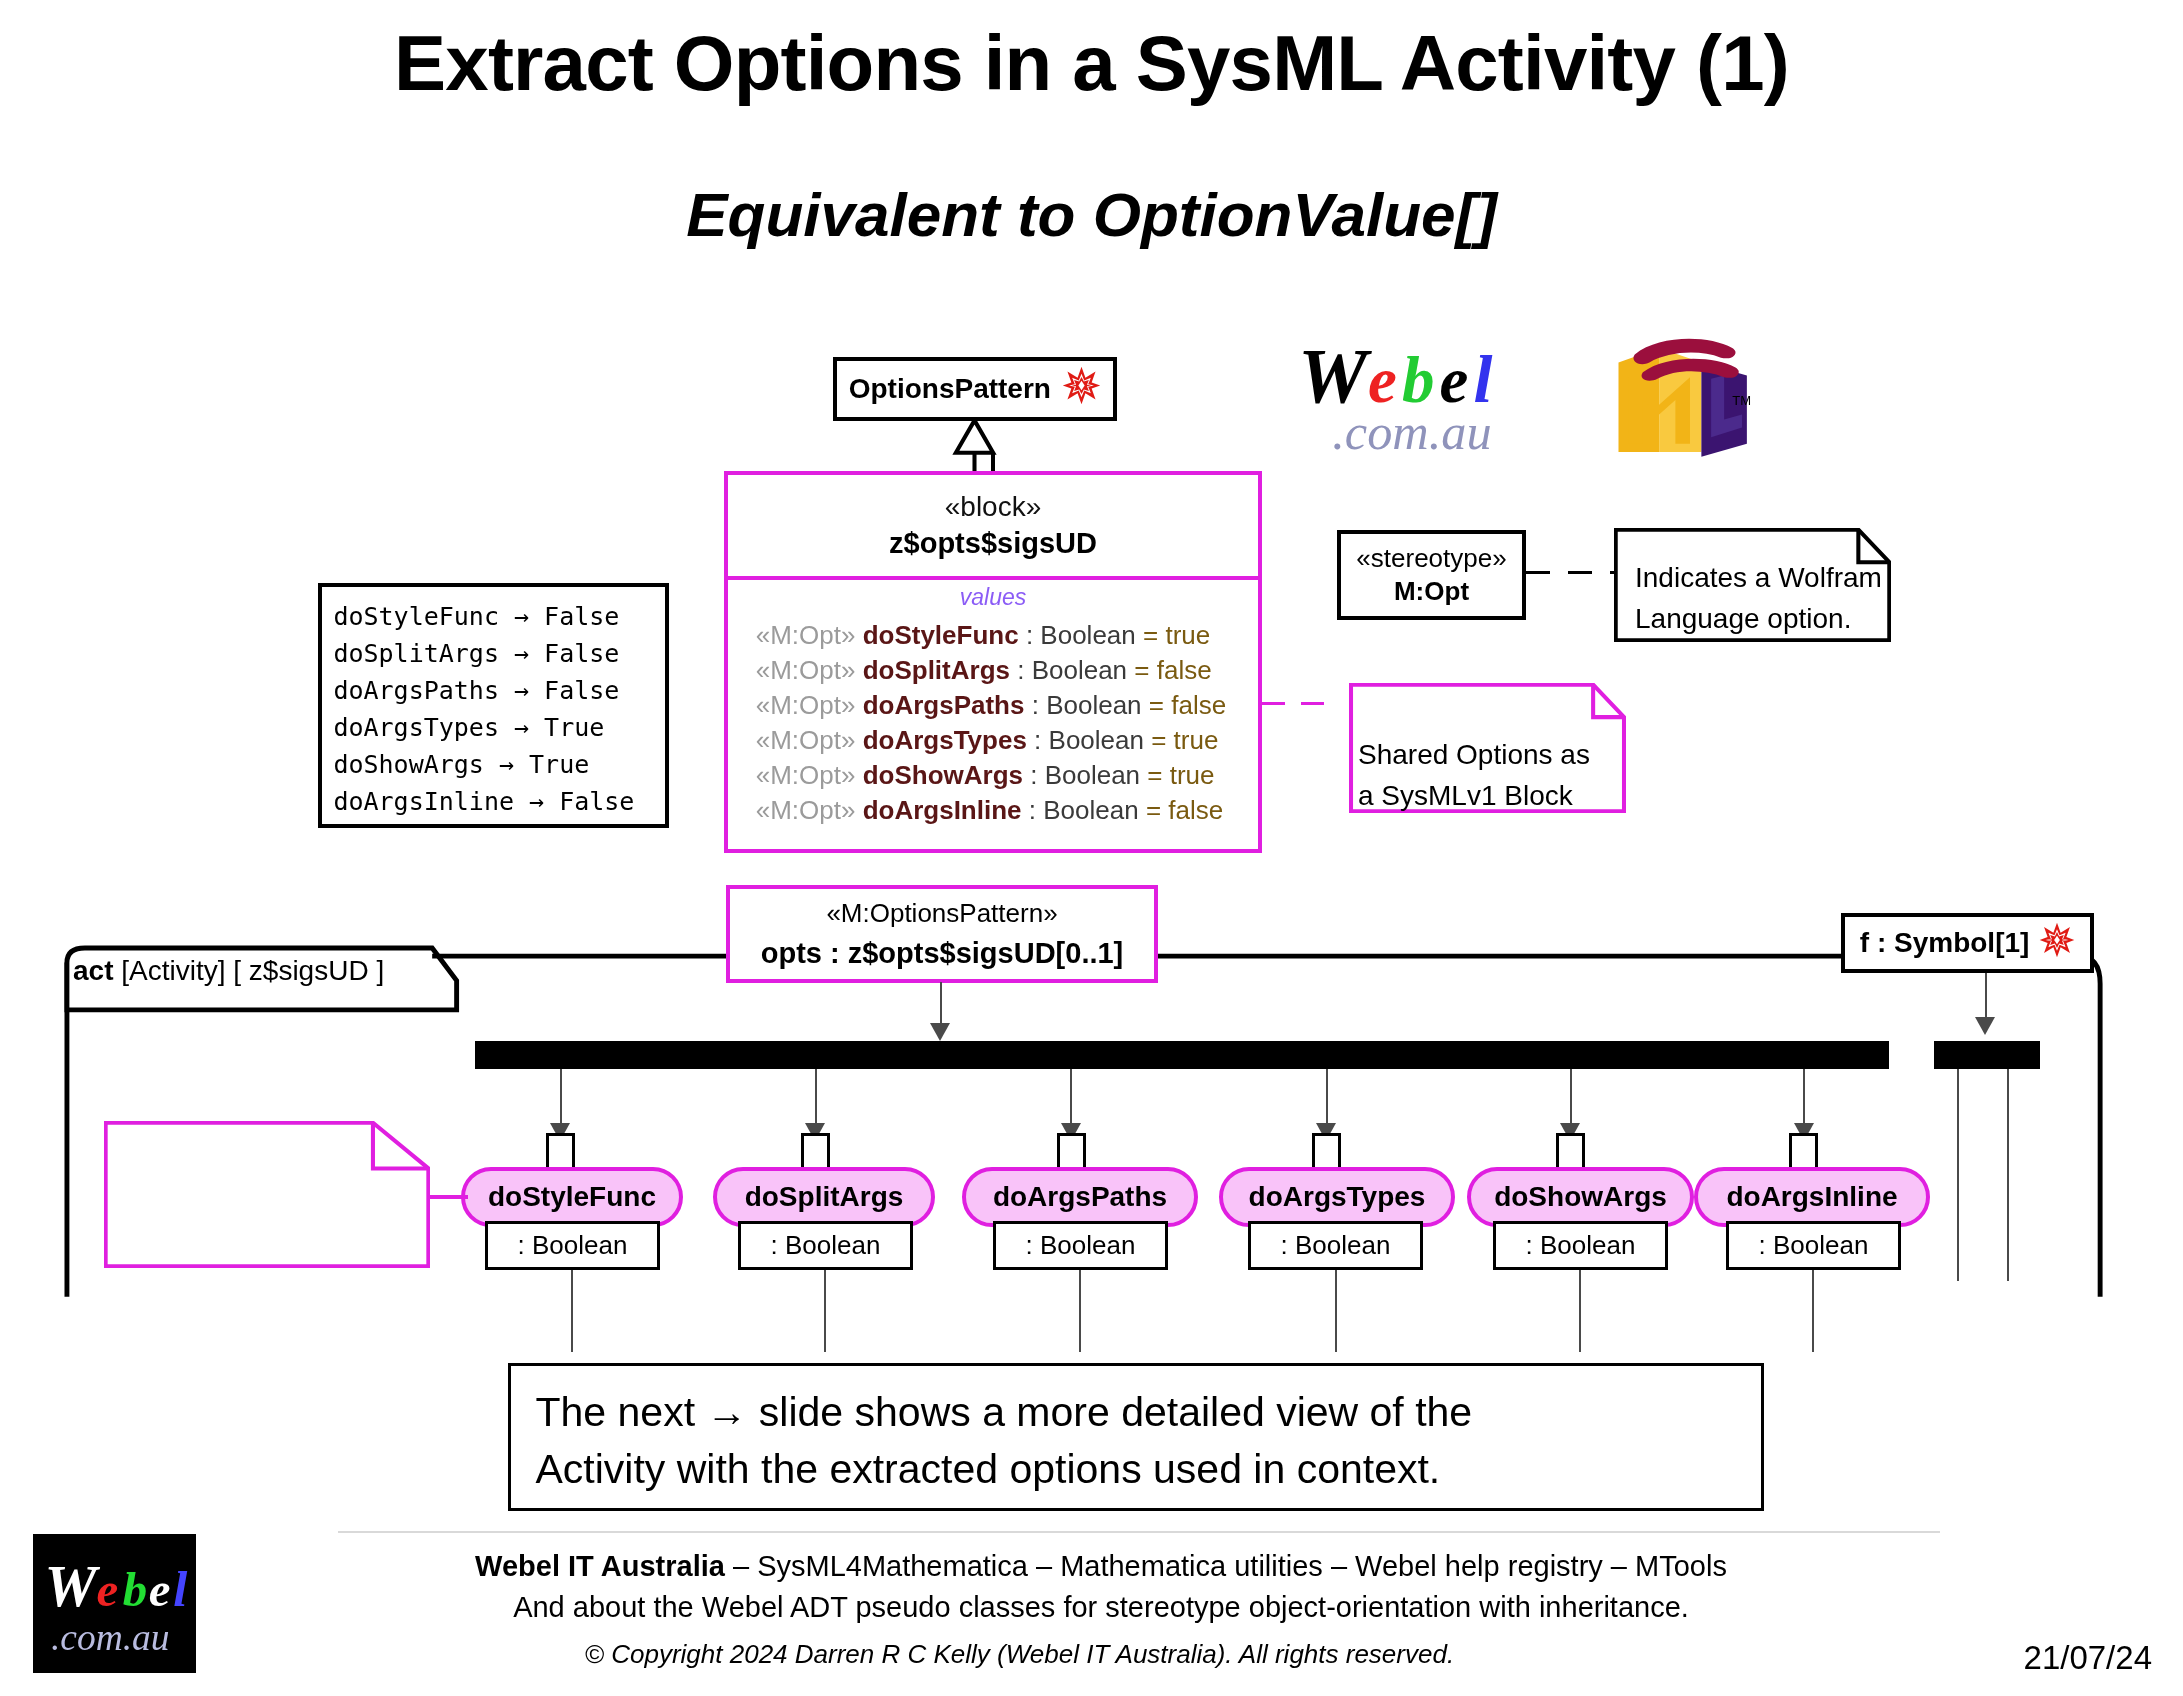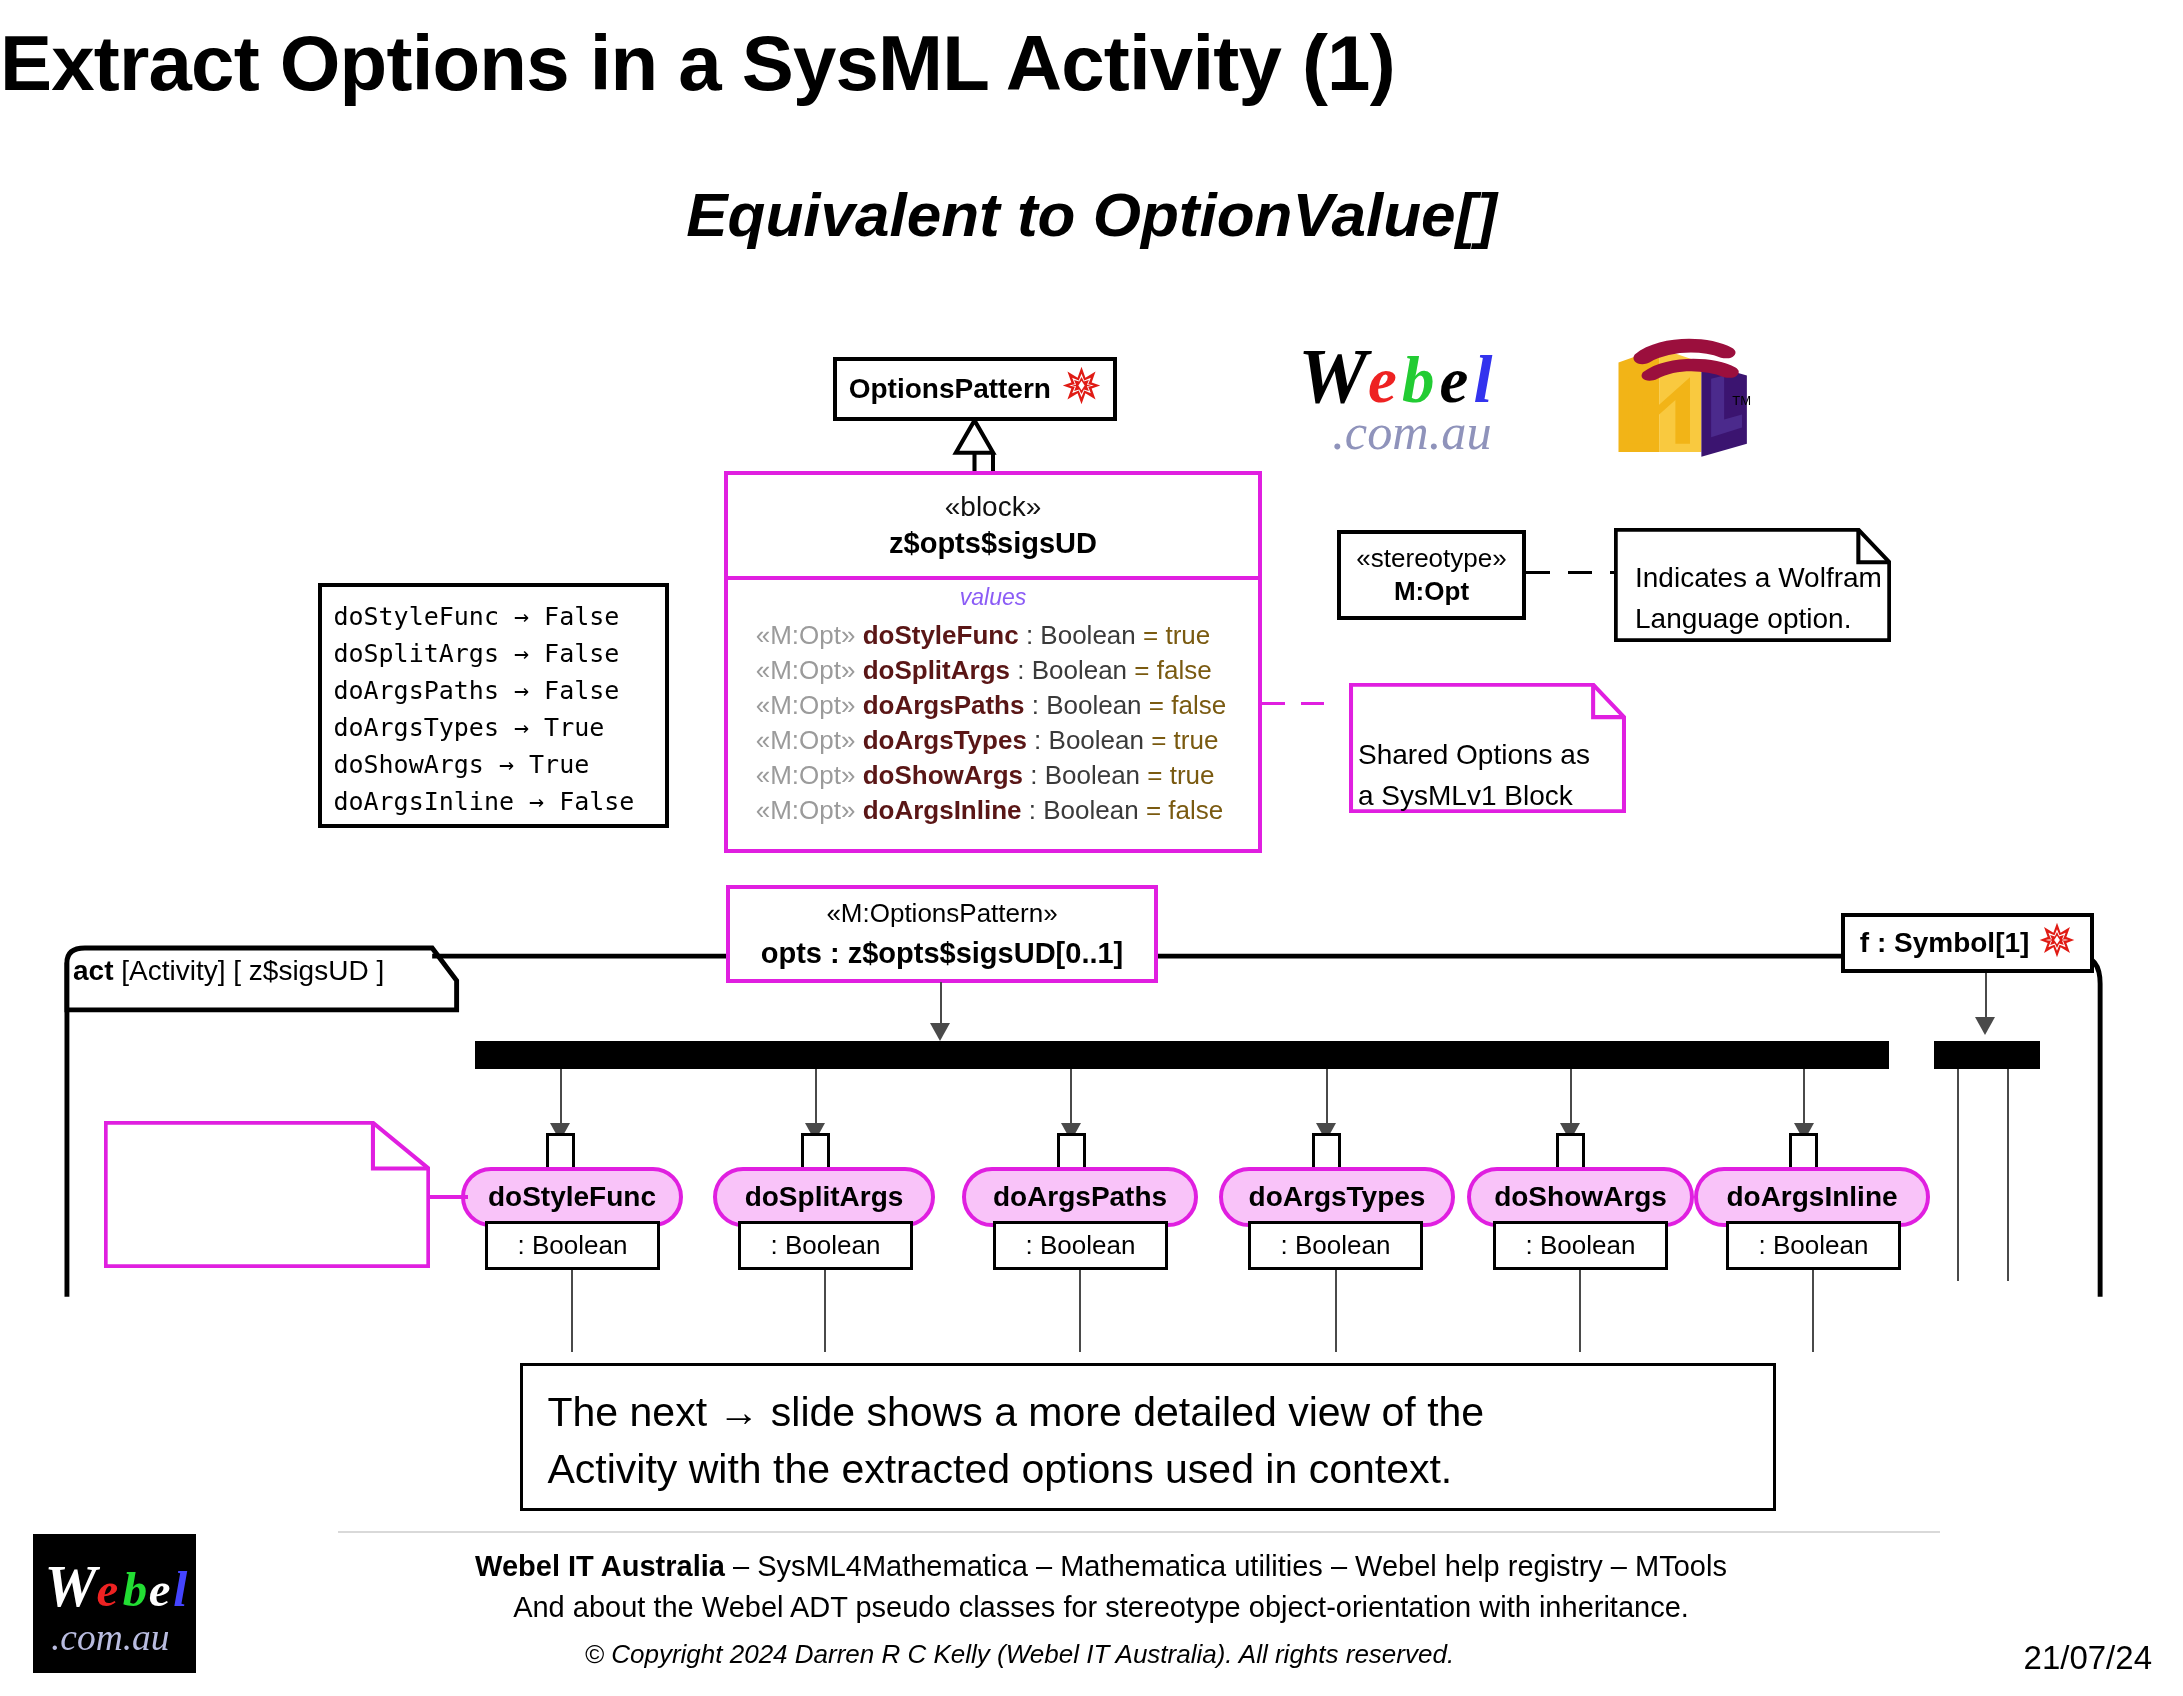--- a/index.html
+++ b/index.html
@@ -3,21 +3,21 @@
 <meta charset="utf-8">
 <style>
   html,body{margin:0;padding:0;background:#fff;}
   body{
     width:2183px;height:1697px;position:relative;overflow:hidden;
     font-family:"Liberation Sans","DejaVu Sans",sans-serif;color:#000;
   }
   .abs{position:absolute;}
   
   #title{
-    left:0;top:18px;width:2183px;text-align:left;
+    left:0;top:18px;width:2183px;text-align:center;
     font-size:78px;font-weight:bold;letter-spacing:-0.8px;
   }
   #subtitle{
     left:0;top:179px;width:2183px;text-align:center;
     font-size:62px;font-weight:bold;font-style:italic;
   }
   
   .box{box-sizing:border-box;background:#fff;}
   .blk{border:4.1px solid #000;}
   .mag{border:4.1px solid #e01fe0;}
@@ -86,21 +86,21 @@
     display:flex;align-items:center;justify-content:center;
     font-size:28px;font-weight:bold;color:#000;
   }
   .pin{position:absolute;width:29px;height:51px;border:3.3px solid #000;background:#fff;box-sizing:border-box;}
   .outbox{position:absolute;height:49px;border:3.3px solid #000;background:#fff;box-sizing:border-box;
     display:flex;align-items:center;justify-content:center;font-size:26px;white-space:nowrap;}
   .vline{position:absolute;width:2.4px;background:#4a4a4a;}
   .arrowhead{position:absolute;width:0;height:0;
     border-left:10.6px solid transparent;border-right:10.6px solid transparent;border-top:18px solid #4a4a4a;}
   
-  #bottomBox{left:520px;top:1363px;width:1256px;height:148px;
+  #bottomBox{left:508px;top:1363px;width:1256px;height:148px;
     padding:18px 24.5px;box-sizing:border-box;font-size:41px;line-height:57px;}
   
   #footRule{left:338px;top:1531px;width:1602px;height:1.6px;background:#d9d9d9;}
   #footText{left:245px;top:1546px;width:1712px;text-align:center;font-size:29px;line-height:41px;}
   #footText .b{font-weight:bold;}
   #copyright{left:245px;top:1639px;width:1549px;text-align:center;
     font-size:26px;font-style:italic;}
   #slidedate{left:1940px;top:1639px;width:212px;text-align:right;font-size:33px;}
   
   #webelLogoTop{left:1296px;top:330px;width:269px;height:122px;}

